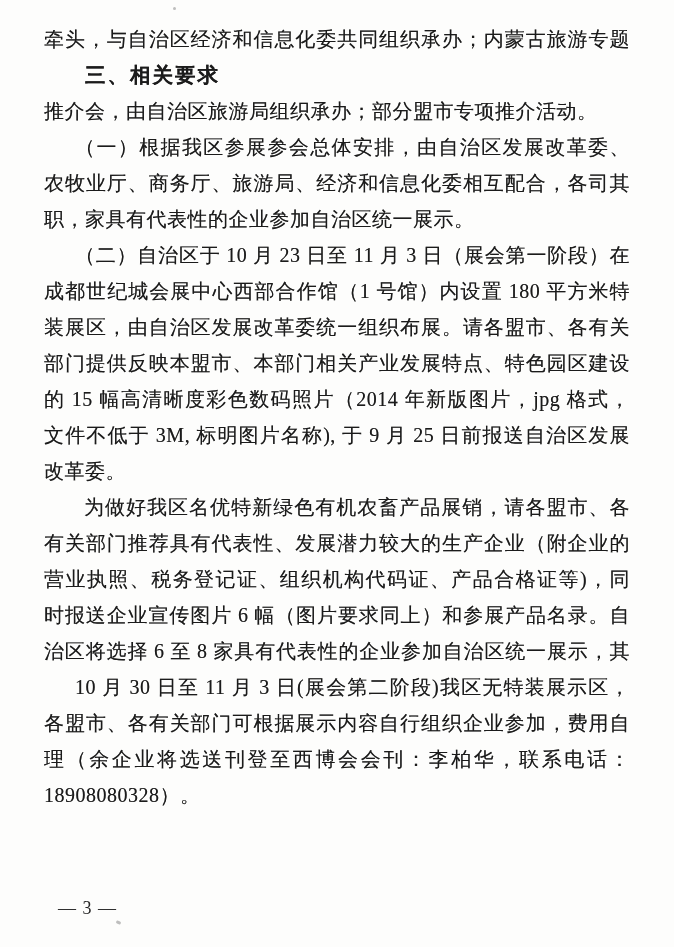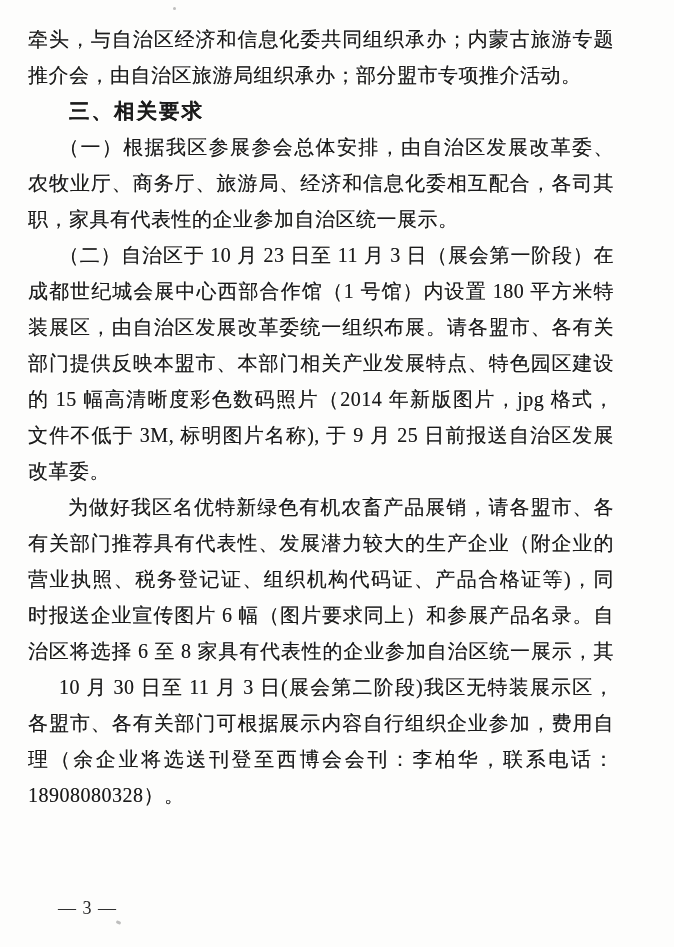--- a/index.html
+++ b/index.html
@@ -11,21 +11,21 @@
     position: relative;
     width: 674px;
     height: 947px;
     background: #fdfdfc;
     overflow: hidden;
     font-family: "Liberation Serif", serif;
     color: #1b1b1b;
   }
   .text-block {
     position: absolute;
-    left: 28px;
+    left: 44px;
     top: 21px;
     width: 586px;
   }
   .line {
     font-size: 20px;
     line-height: 36px;
     height: 36px;
     white-space: nowrap;
     letter-spacing: 0.5px;
     text-shadow: 0 0 0.5px rgba(20,20,20,0.55);
@@ -66,22 +66,22 @@
 </style>
 </head>
 <body>
 
 <div class="page">
 
   <div class="artifact-dot dot-top"></div>
 
   <div class="text-block">
     <div class="line j">牵头，与自治区经济和信息化委共同组织承办；内蒙古旅游专题</div>
+    <div class="line heading ind2">三、相关要求</div>
     <div class="line">推介会，由自治区旅游局组织承办；部分盟市专项推介活动。</div>
-    <div class="line heading ind2">三、相关要求</div>
     <div class="line j ind1">（一）根据我区参展参会总体安排，由自治区发展改革委、</div>
     <div class="line j">农牧业厅、商务厅、旅游局、经济和信息化委相互配合，各司其</div>
     <div class="line">职，家具有代表性的企业参加自治区统一展示。</div>
     <div class="line j ind1">（二）自治区于 10 月 23 日至 11 月 3 日（展会第一阶段）在</div>
     <div class="line j">成都世纪城会展中心西部合作馆（1 号馆）内设置 180 平方米特</div>
     <div class="line j">装展区，由自治区发展改革委统一组织布展。请各盟市、各有关</div>
     <div class="line j">部门提供反映本盟市、本部门相关产业发展特点、特色园区建设</div>
     <div class="line j">的 15 幅高清晰度彩色数码照片（2014 年新版图片，jpg 格式，</div>
     <div class="line j">文件不低于 3M, 标明图片名称), 于 9 月 25 日前报送自治区发展</div>
     <div class="line">改革委。</div>

